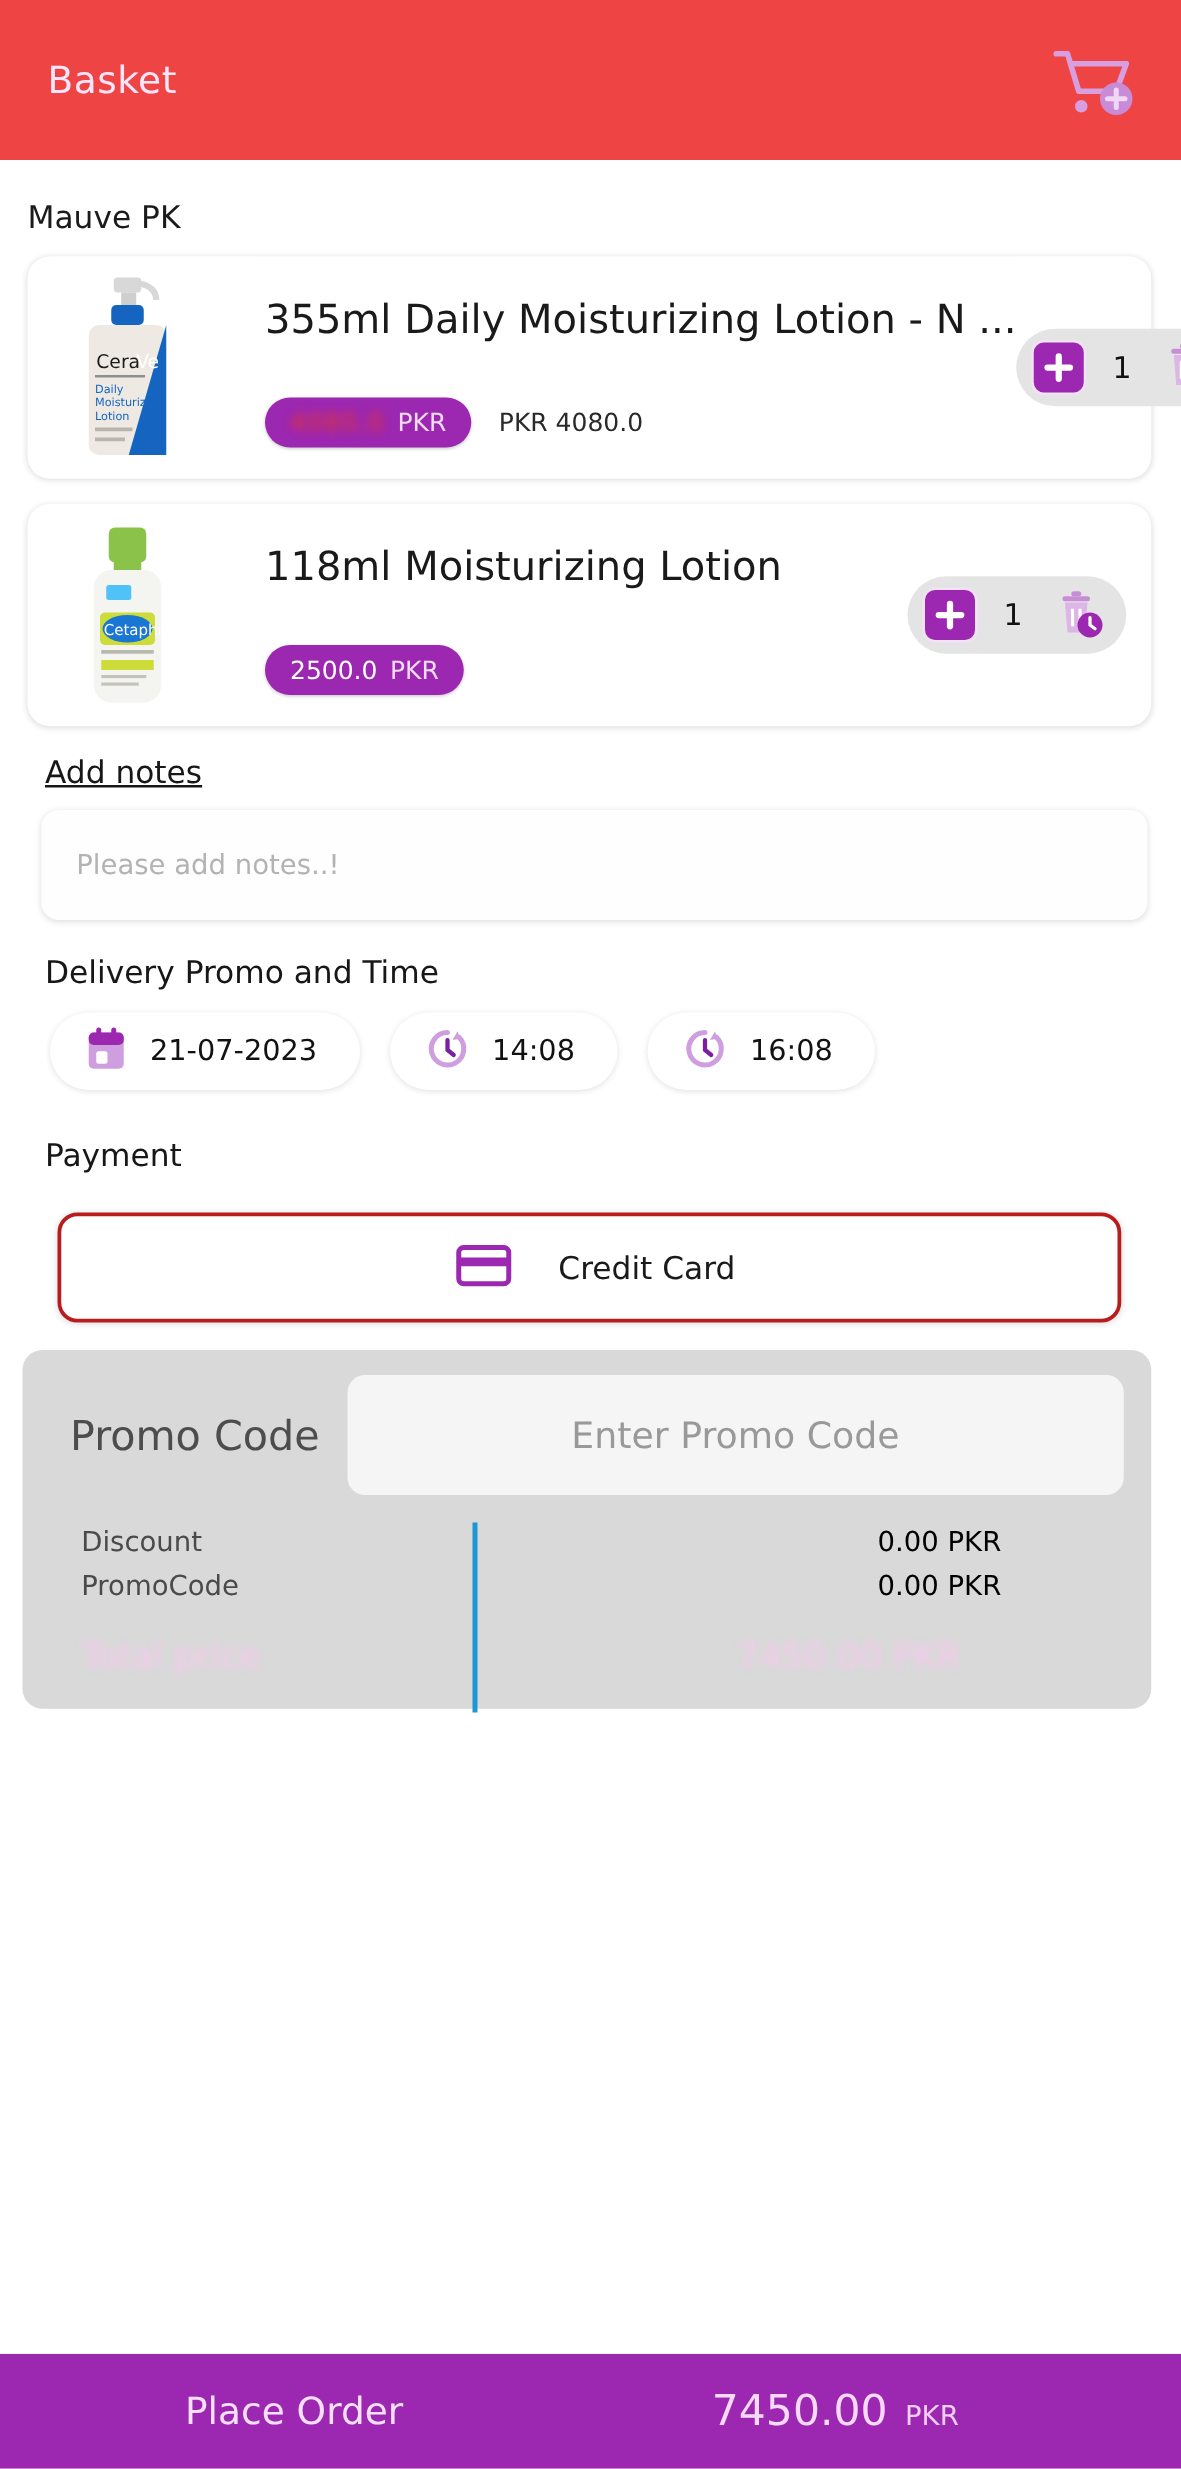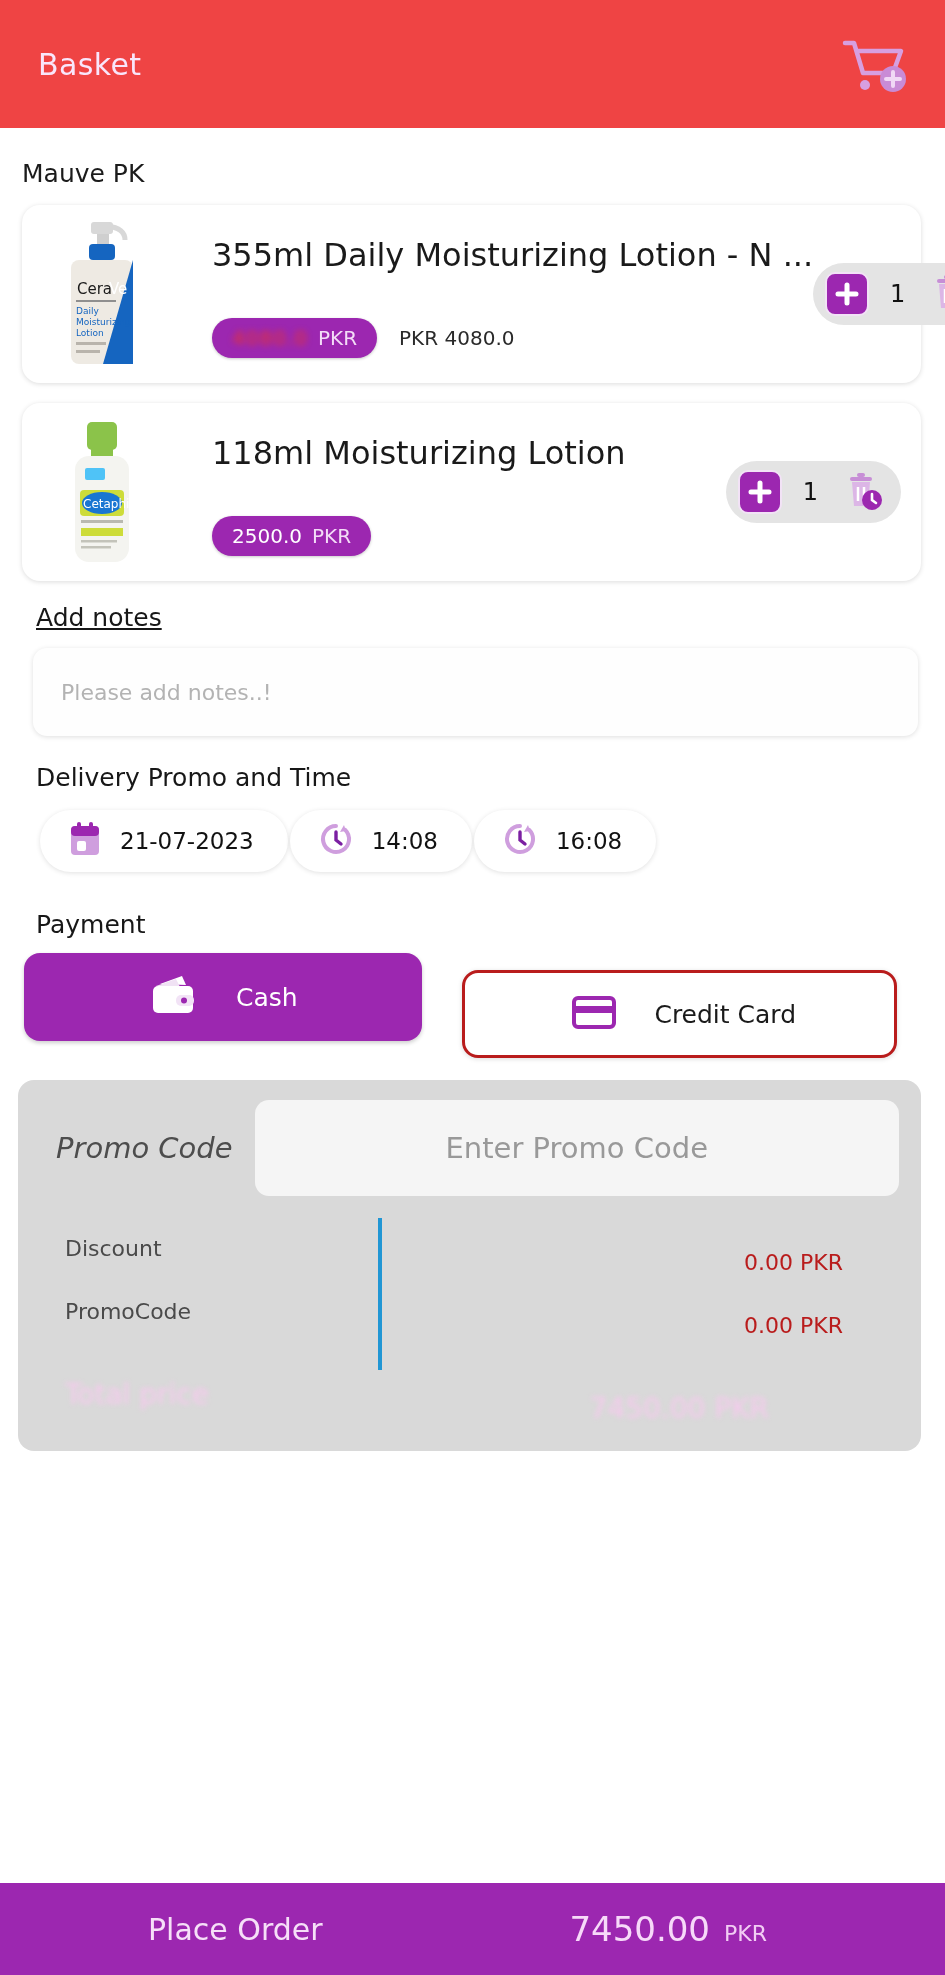--- a/index.html
+++ b/index.html
@@ -156,21 +156,21 @@
     display: flex;
     align-items: center;
     padding-left: 28px;
   }
   .notes-ph { color: #b3b3b3; font-size: 22px; }
 
   
   .delivery-label { margin-top: 27px; }
   .chips {
     display: flex;
-    gap: 2px;
+    gap: 24px;
     margin: 18px 0 0 40px;
   }
   .chip {
     height: 62px;
     background: #ffffff;
     border-radius: 32px;
     box-shadow: 0 1px 5px rgba(0,0,0,0.12);
     display: flex;
     align-items: center;
     gap: 18px;
@@ -213,21 +213,21 @@
     border-radius: 16px;
     padding: 20px 0 26px 0;
     position: relative;
   }
   .promo-row {
     display: flex;
     align-items: center;
     padding: 0 22px 0 38px;
     gap: 22px;
   }
-  .promo-label { font-size: 29px; color: #4d4d4d; white-space: nowrap; font-style: italic; }
+  .promo-label { font-size: 33px; color: #4d4d4d; white-space: nowrap; }
   .promo-input {
     flex: 1 1 auto;
     height: 96px;
     background: #f5f5f5;
     border-radius: 14px;
     display: flex;
     align-items: center;
     justify-content: center;
   }
   .promo-ph { color: #999999; font-size: 29px; }
@@ -241,21 +241,21 @@
     height: 152px;
     background: #2196d4;
   }
   .t-row {
     display: flex;
     padding: 0 0 0 47px;
     margin-top: 10px;
     align-items: center;
   }
   .t-row .k { width: 420px; font-size: 22px; color: #4a4a4a; }
-  .t-row .v { flex: 1 1 auto; text-align: right; padding-right: 78px; font-size: 22px; color: #b91c1c; margin-top: 28px; }
+  .t-row .v { flex: 1 1 auto; text-align: right; padding-right: 120px; font-size: 22px; color: #000000; }
   .t-row.total { margin-top: 26px; }
   .t-row.total .k, .t-row.total .v {
     color: #f7c9ee;
     font-size: 28px;
     filter: blur(2.4px);
   }
   .t-row.total .v { padding-right: 152px; }
 
   
   .bottombar {
@@ -424,32 +424,20 @@
             <path d="M26 4 l2 6 l-6 1 z" fill="#cf9ede"></path>
             <path d="M18 11 v8 l5 4" stroke="#7b1fa2" stroke-width="3.4" fill="none" stroke-linecap="round"></path>
           </svg>
         </span>
         <span class="val">16:08</span>
       </div>
     </div>
 
     <div class="sec-label payment-label">Payment</div>
     <div class="pay-row">
-      <div class="pay-btn cash">
-        <span>
-          <svg width="52" height="46" viewBox="0 0 52 46">
-            <path d="M12 12 l22 -8 l4 9 z" fill="#ffffff"></path>
-            <path d="M8 14 l20 -7 l5 10 z" fill="#f0e2f4"></path>
-            <rect x="5" y="14" width="40" height="27" rx="5" fill="#ffffff"></rect>
-            <rect x="28" y="23" width="18" height="11" rx="5" fill="#f2e3f6"></rect>
-            <circle cx="36" cy="28.5" r="3" fill="#9c27b0"></circle>
-          </svg>
-        </span>
-        <span class="lbl">Cash</span>
-      </div>
       <div class="pay-btn card">
         <span>
           <svg width="48" height="38" viewBox="0 0 48 38">
             <rect x="4" y="5" width="40" height="29" rx="4" fill="none" stroke="#9c27b0" stroke-width="4"></rect>
             <rect x="4" y="13" width="40" height="7" fill="#9c27b0"></rect>
           </svg>
         </span>
         <span class="lbl">Credit Card</span>
       </div>
     </div>

